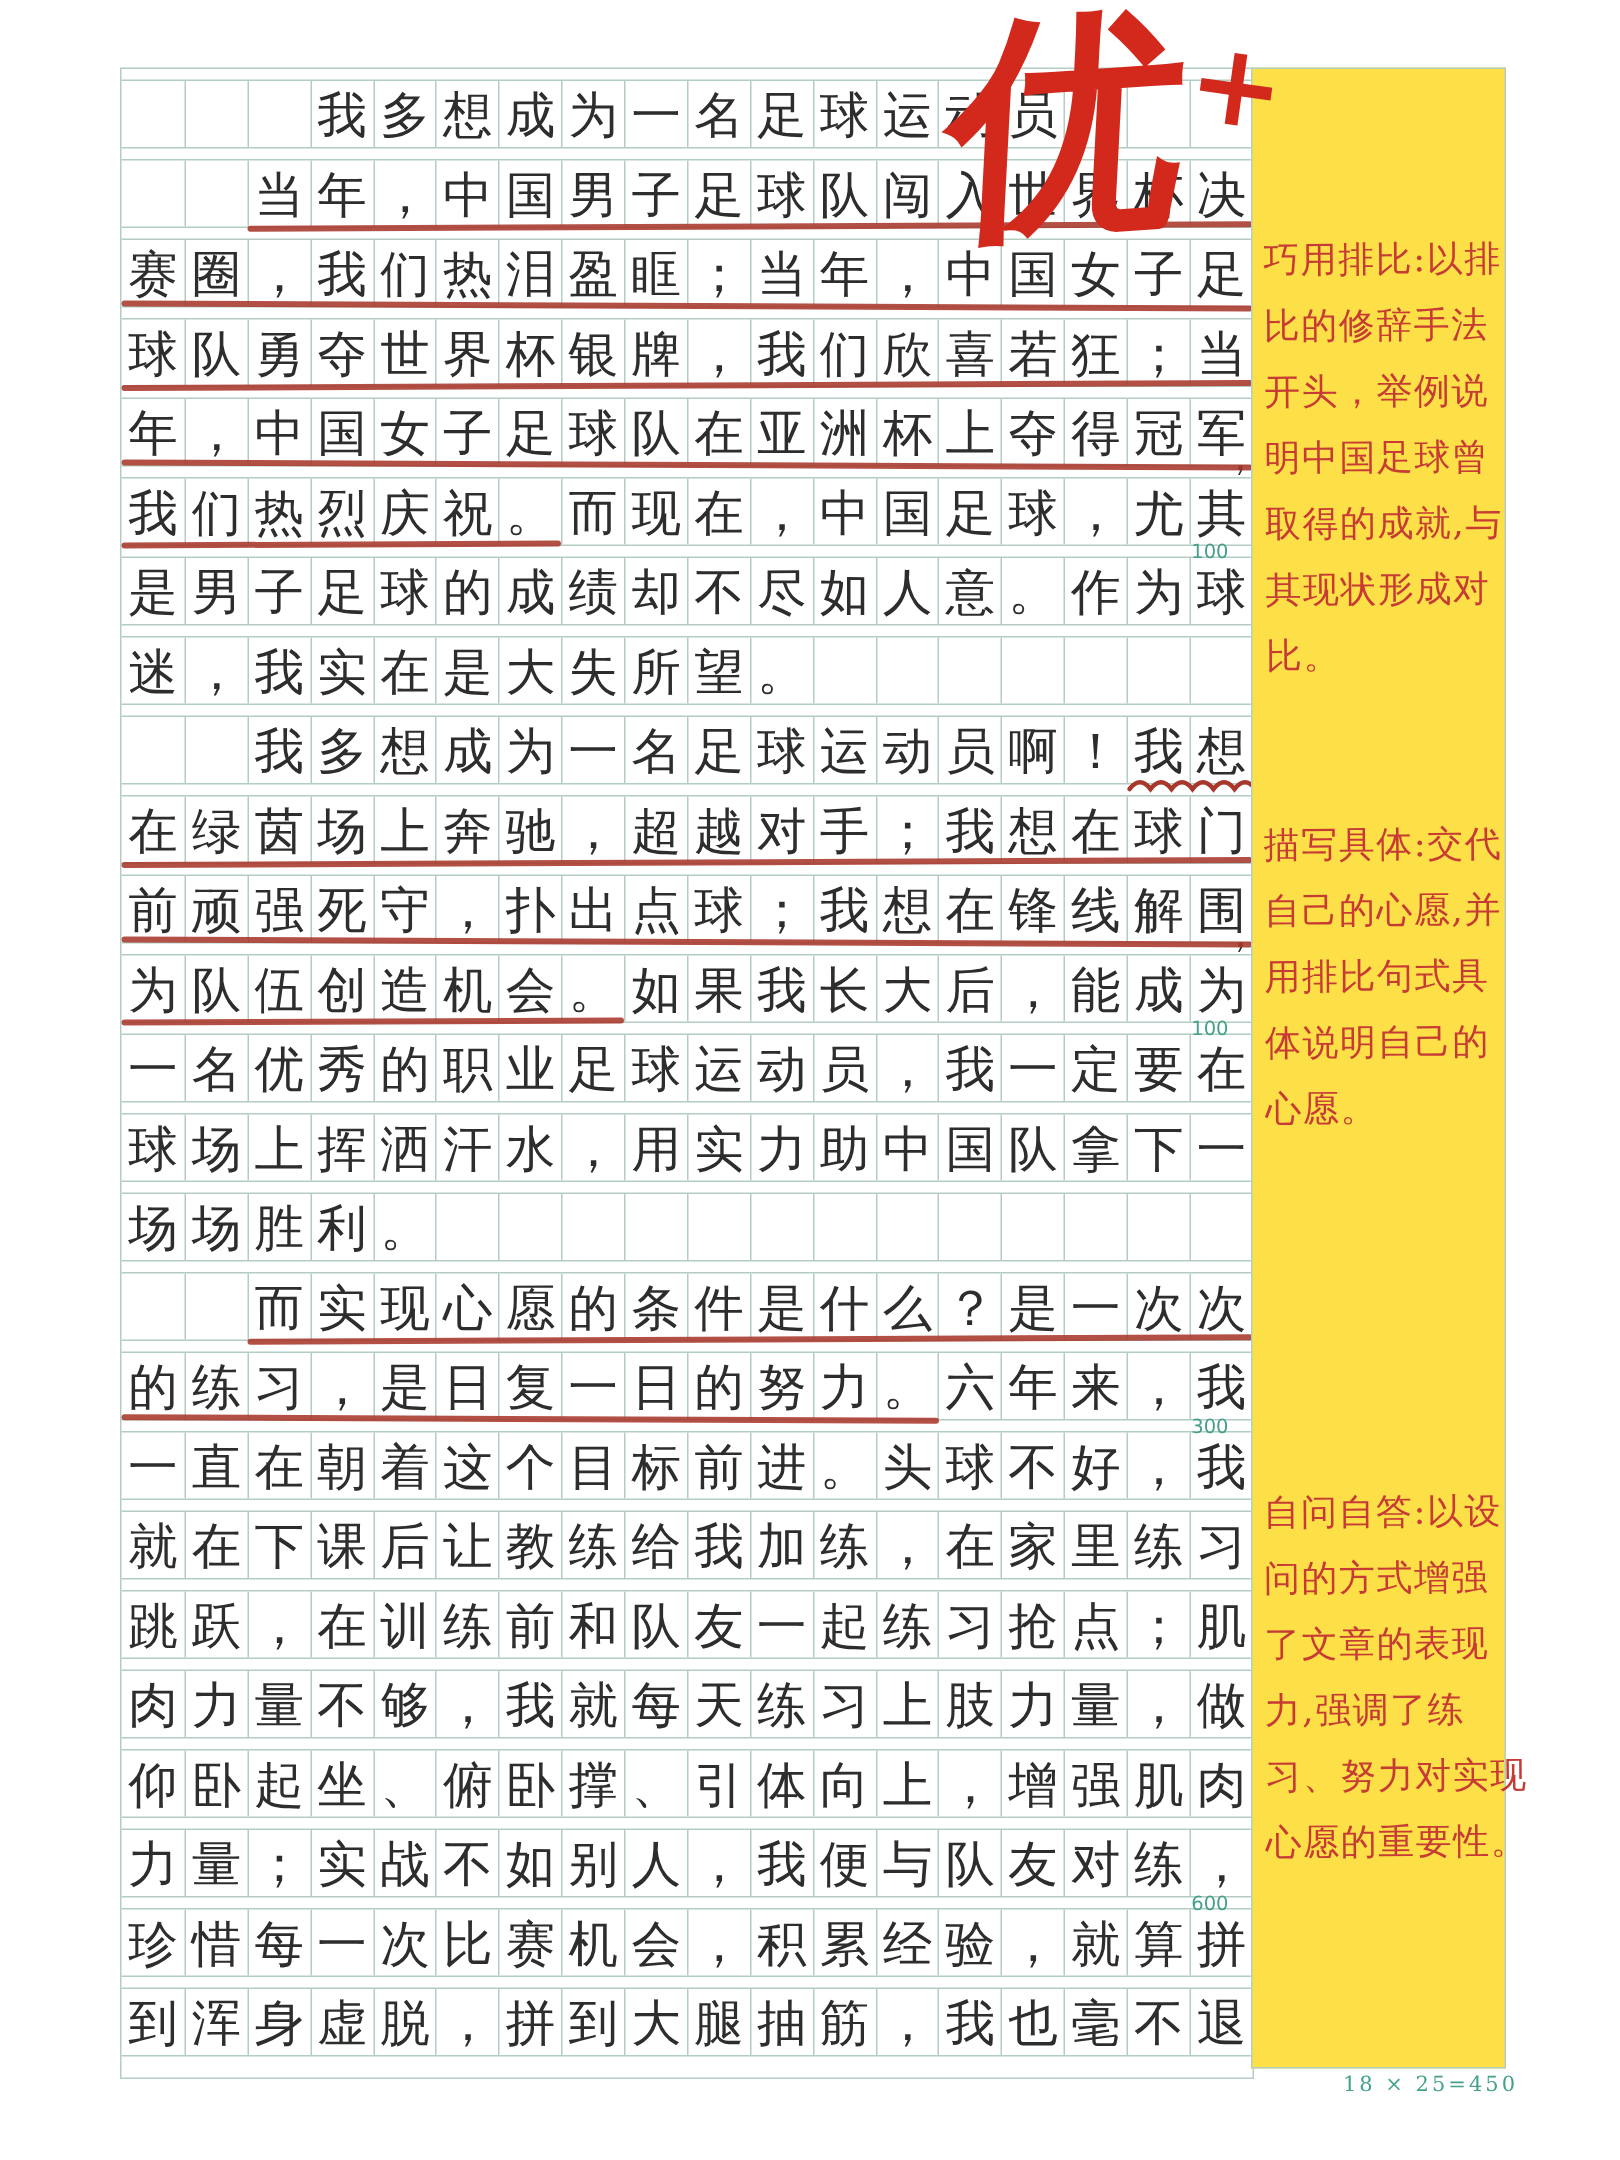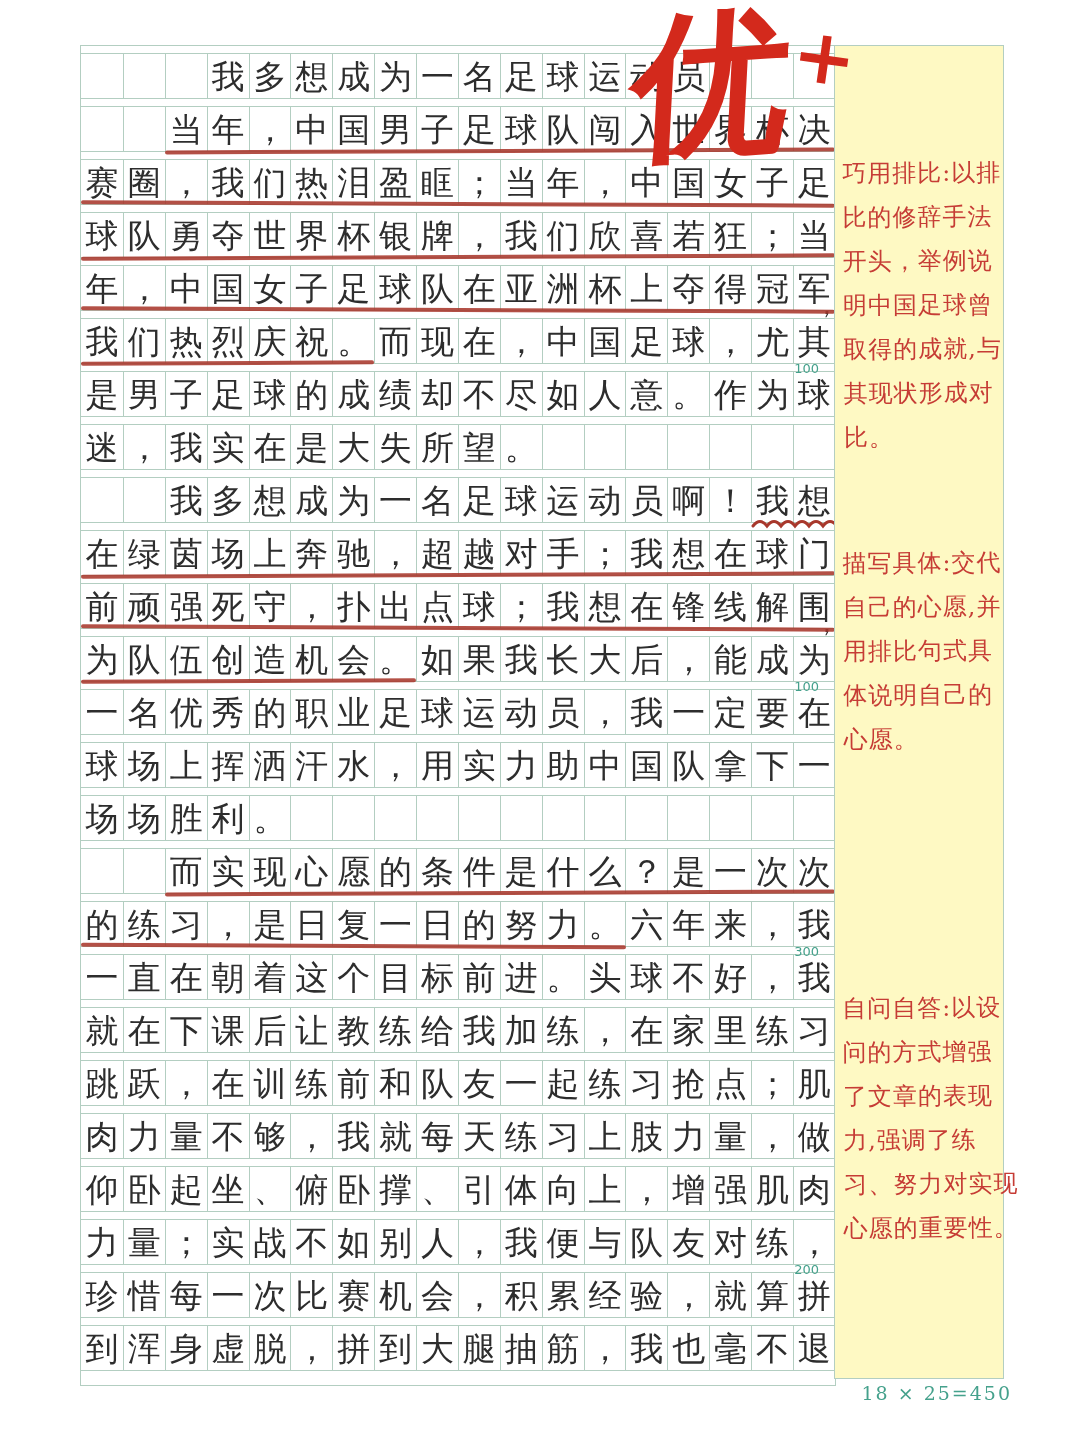--- a/index.html
+++ b/index.html
@@ -41,21 +41,21 @@
   }
   .uline-wavy{position:absolute;overflow:visible;}
   
   .marker{
     position:absolute;right:16px;font-size:13px;line-height:12px;
     color:var(--teal);font-family:"DejaVu Sans","Liberation Sans",sans-serif;margin-left:16px;
   }
   
   .margin{
     position:absolute;left:834px;top:45px;width:170px;height:1334px;
-    border:1px solid var(--grid);box-sizing:border-box;background:#fef9c3;
+    border:1px solid var(--grid);box-sizing:border-box;background:#fde047;
   }
   .comment{
     position:absolute;left:8px;width:160px;
     font-size:24px;line-height:44px;letter-spacing:1px;
     color:var(--red);white-space:pre;
     transform:rotate(-0.4deg);
   }
   
   .grade{
     position:absolute;left:632px;top:2px;z-index:5;color:var(--gradered);
@@ -64,21 +64,21 @@
   .grade .big{
     display:inline-block;font-size:158px;line-height:1;font-weight:bold;
     transform:skewX(-7deg);
   }
   .grade .plus{
     display:inline-block;font-size:76px;font-weight:bold;vertical-align:top;
     margin:16px 0 0 4px;transform:rotate(12deg);
   }
   .footer{
     position:absolute;left:0;top:1382px;width:1012px;text-align:right;
-    font-size:19px;letter-spacing:2px;color:var(--teal);
+    font-size:14px;letter-spacing:2px;color:var(--teal);
   }
 </style>
 </head>
 <body>
 
 <div class="sheet">
   <div class="grid" id="grid">
       <div class="cellrow">
         <div class="cell"></div>
         <div class="cell"></div>
@@ -588,21 +588,21 @@
         <path d="M2 6 q7 -9 14 0 q7 -9 14 0 q7 -9 14 0 q7 -9 14 0 q7 -9 14 0 q7 -9 14 0" fill="none" stroke="#a8382c" stroke-width="3" stroke-linecap="round"></path>
       </svg>
       <div class="uline" style="width: 754px; transform: rotate(-0.25deg); position: absolute; left: 0px; top: 527px;"></div>
       <div class="uline" style="width: 754px; transform: rotate(0.25deg); position: absolute; left: 0px; top: 580px;"></div>
       <div class="uline" style="width: 335.111px; transform: rotate(-0.25deg); position: absolute; left: 0px; top: 633px;"></div>
       <div class="uline" style="width: 670.222px; transform: rotate(-0.25deg); position: absolute; left: 83.7778px; top: 845px;"></div>
       <div class="uline" style="width: 544.556px; transform: rotate(0.25deg); position: absolute; left: 0px; top: 898px;"></div>
       <div class="marker" style="top: 317px;">100</div>
       <div class="marker" style="top: 635px;">100</div>
       <div class="marker" style="top: 900px;">300</div>
-      <div class="marker" style="top: 1218px;">200</div>
+      <div class="marker" style="top: 1218px;">600</div>
     </div>
   <div class="margin" id="margin">
       <div class="comment" style="top: 105px;">巧用排比:以排
 比的修辞手法
 开头，举例说
 明中国足球曾
 取得的成就,与
 其现状形成对
 比。</div>
       <div class="comment" style="top: 495px;">描写具体:交代

